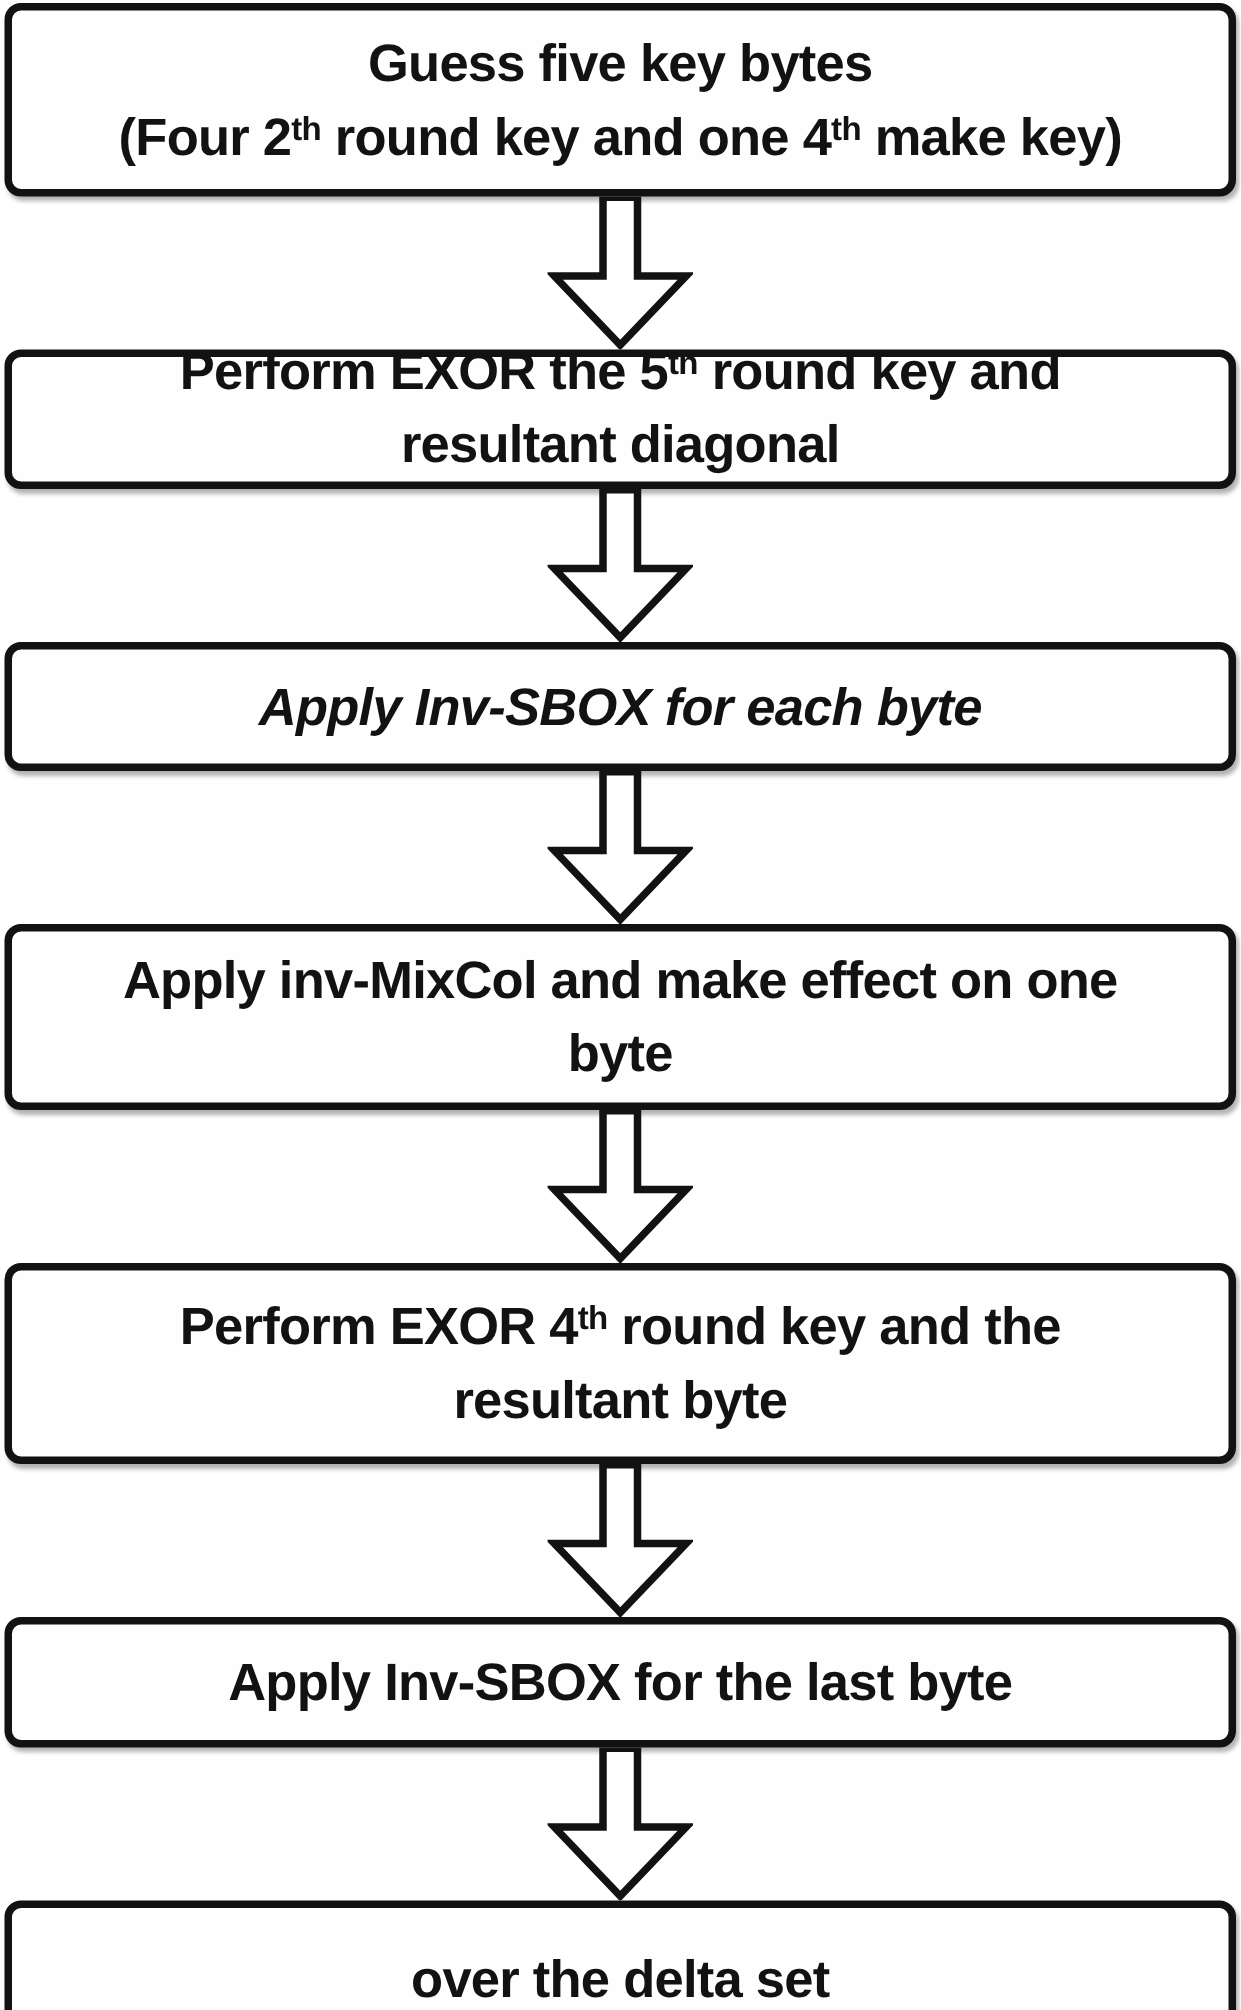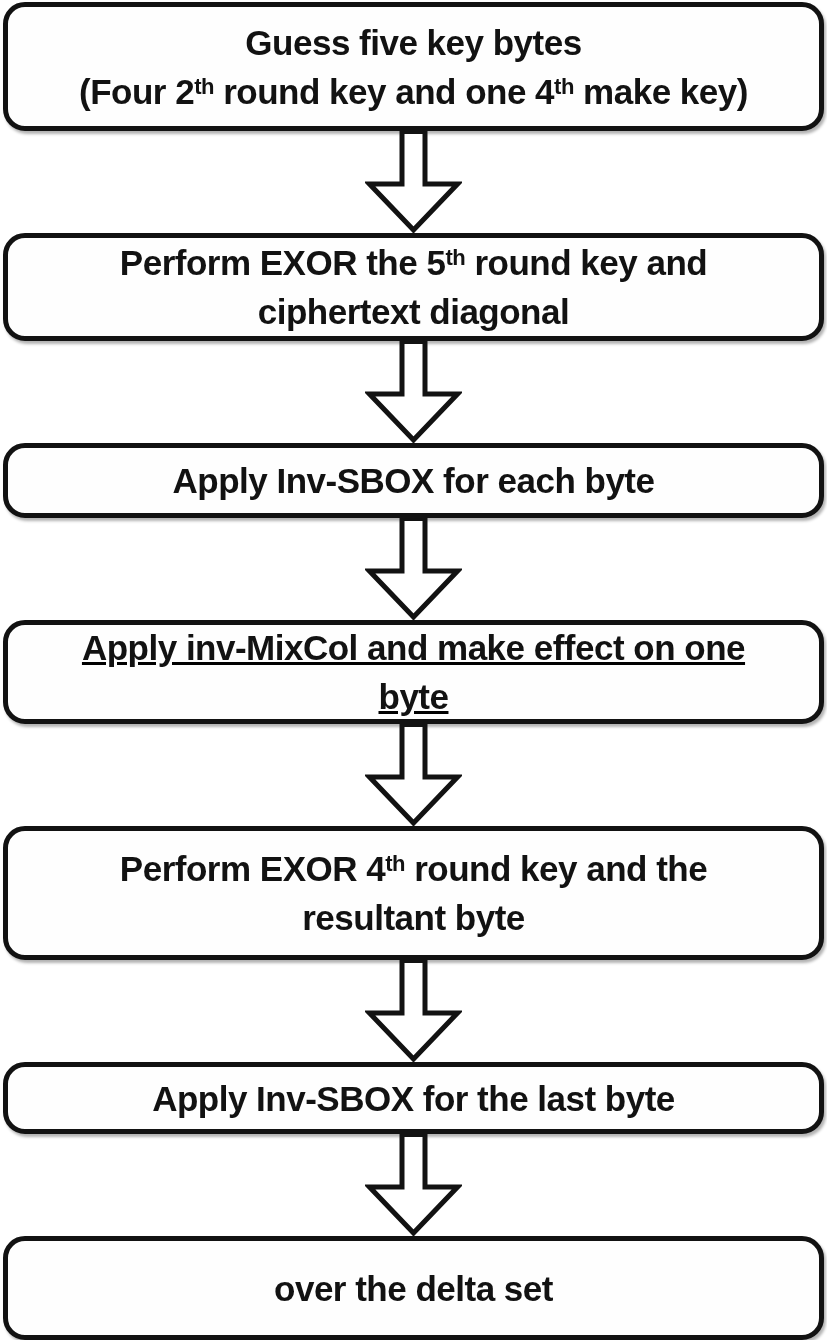--- a/index.html
+++ b/index.html
@@ -19,21 +19,21 @@
     height: 1340px;
     padding: 2px 3px 1px 3px;
     display: flex;
     flex-direction: column;
     align-items: stretch;
   }
   .flow-box {
     box-sizing: border-box;
     flex: 0 0 auto;
     border: 5px solid #121212;
-    border-radius: 22px;
+    border-radius: 11px;
     background: #fefefe;
     box-shadow: 2px 3px 3px rgba(0,0,0,0.30);
     display: flex;
     align-items: center;
     justify-content: center;
     overflow: hidden;
   }
   .flow-text {
     text-align: center;
     color: #121212;
@@ -73,42 +73,42 @@
     <div class="flow-text">
         <div class="flow-line"><span>Guess five key bytes</span></div>
         <div class="flow-line"><span>(Four 2</span><sup>th</sup><span> round key and one 4</span><sup>th</sup><span> make key)</span></div>
       </div>
   </div>
     <div class="flow-arrow">
     <svg viewBox="0 0 97 102" aria-hidden="true">
       <polygon points="37,0.5 60,0.5 60,53 92.5,53 48.5,99 4.5,53 37,53" fill="#ffffff" stroke="#121212" stroke-width="5" stroke-linejoin="miter"></polygon>
     </svg>
   </div>
-    <div class="flow-box" style="height: 108px;">
+    <div class="flow-box" style="height: 93px; align-items: flex-end;">
     <div class="flow-text">
         <div class="flow-line"><span>Perform EXOR the 5</span><sup>th</sup><span> round key and</span></div>
-        <div class="flow-line"><span>ciphertext diagonal</span></div>
+        <div class="flow-line"><span>resultant diagonal</span></div>
       </div>
   </div>
     <div class="flow-arrow">
     <svg viewBox="0 0 97 102" aria-hidden="true">
       <polygon points="37,0.5 60,0.5 60,53 92.5,53 48.5,99 4.5,53 37,53" fill="#ffffff" stroke="#121212" stroke-width="5" stroke-linejoin="miter"></polygon>
     </svg>
   </div>
-    <div class="flow-box" style="height: 75px;">
+    <div class="flow-box" style="height: 86px; font-style: italic;">
     <div class="flow-text">
         <div class="flow-line"><span>Apply Inv-SBOX for each byte</span></div>
       </div>
   </div>
     <div class="flow-arrow">
     <svg viewBox="0 0 97 102" aria-hidden="true">
       <polygon points="37,0.5 60,0.5 60,53 92.5,53 48.5,99 4.5,53 37,53" fill="#ffffff" stroke="#121212" stroke-width="5" stroke-linejoin="miter"></polygon>
     </svg>
   </div>
-    <div class="flow-box" style="height: 104px; text-decoration: underline;">
+    <div class="flow-box" style="height: 124px;">
     <div class="flow-text">
         <div class="flow-line"><span>Apply inv-MixCol and make effect on one</span></div>
         <div class="flow-line"><span>byte</span></div>
       </div>
   </div>
     <div class="flow-arrow">
     <svg viewBox="0 0 97 102" aria-hidden="true">
       <polygon points="37,0.5 60,0.5 60,53 92.5,53 48.5,99 4.5,53 37,53" fill="#ffffff" stroke="#121212" stroke-width="5" stroke-linejoin="miter"></polygon>
     </svg>
   </div>
@@ -116,21 +116,21 @@
     <div class="flow-text">
         <div class="flow-line"><span>Perform EXOR 4</span><sup>th</sup><span> round key and the</span></div>
         <div class="flow-line"><span>resultant byte</span></div>
       </div>
   </div>
     <div class="flow-arrow">
     <svg viewBox="0 0 97 102" aria-hidden="true">
       <polygon points="37,0.5 60,0.5 60,53 92.5,53 48.5,99 4.5,53 37,53" fill="#ffffff" stroke="#121212" stroke-width="5" stroke-linejoin="miter"></polygon>
     </svg>
   </div>
-    <div class="flow-box" style="height: 72px;">
+    <div class="flow-box" style="height: 87px;">
     <div class="flow-text">
         <div class="flow-line"><span>Apply Inv-SBOX for the last byte</span></div>
       </div>
   </div>
     <div class="flow-arrow">
     <svg viewBox="0 0 97 102" aria-hidden="true">
       <polygon points="37,0.5 60,0.5 60,53 92.5,53 48.5,99 4.5,53 37,53" fill="#ffffff" stroke="#121212" stroke-width="5" stroke-linejoin="miter"></polygon>
     </svg>
   </div>
     <div class="flow-box" style="height: 104px;">

